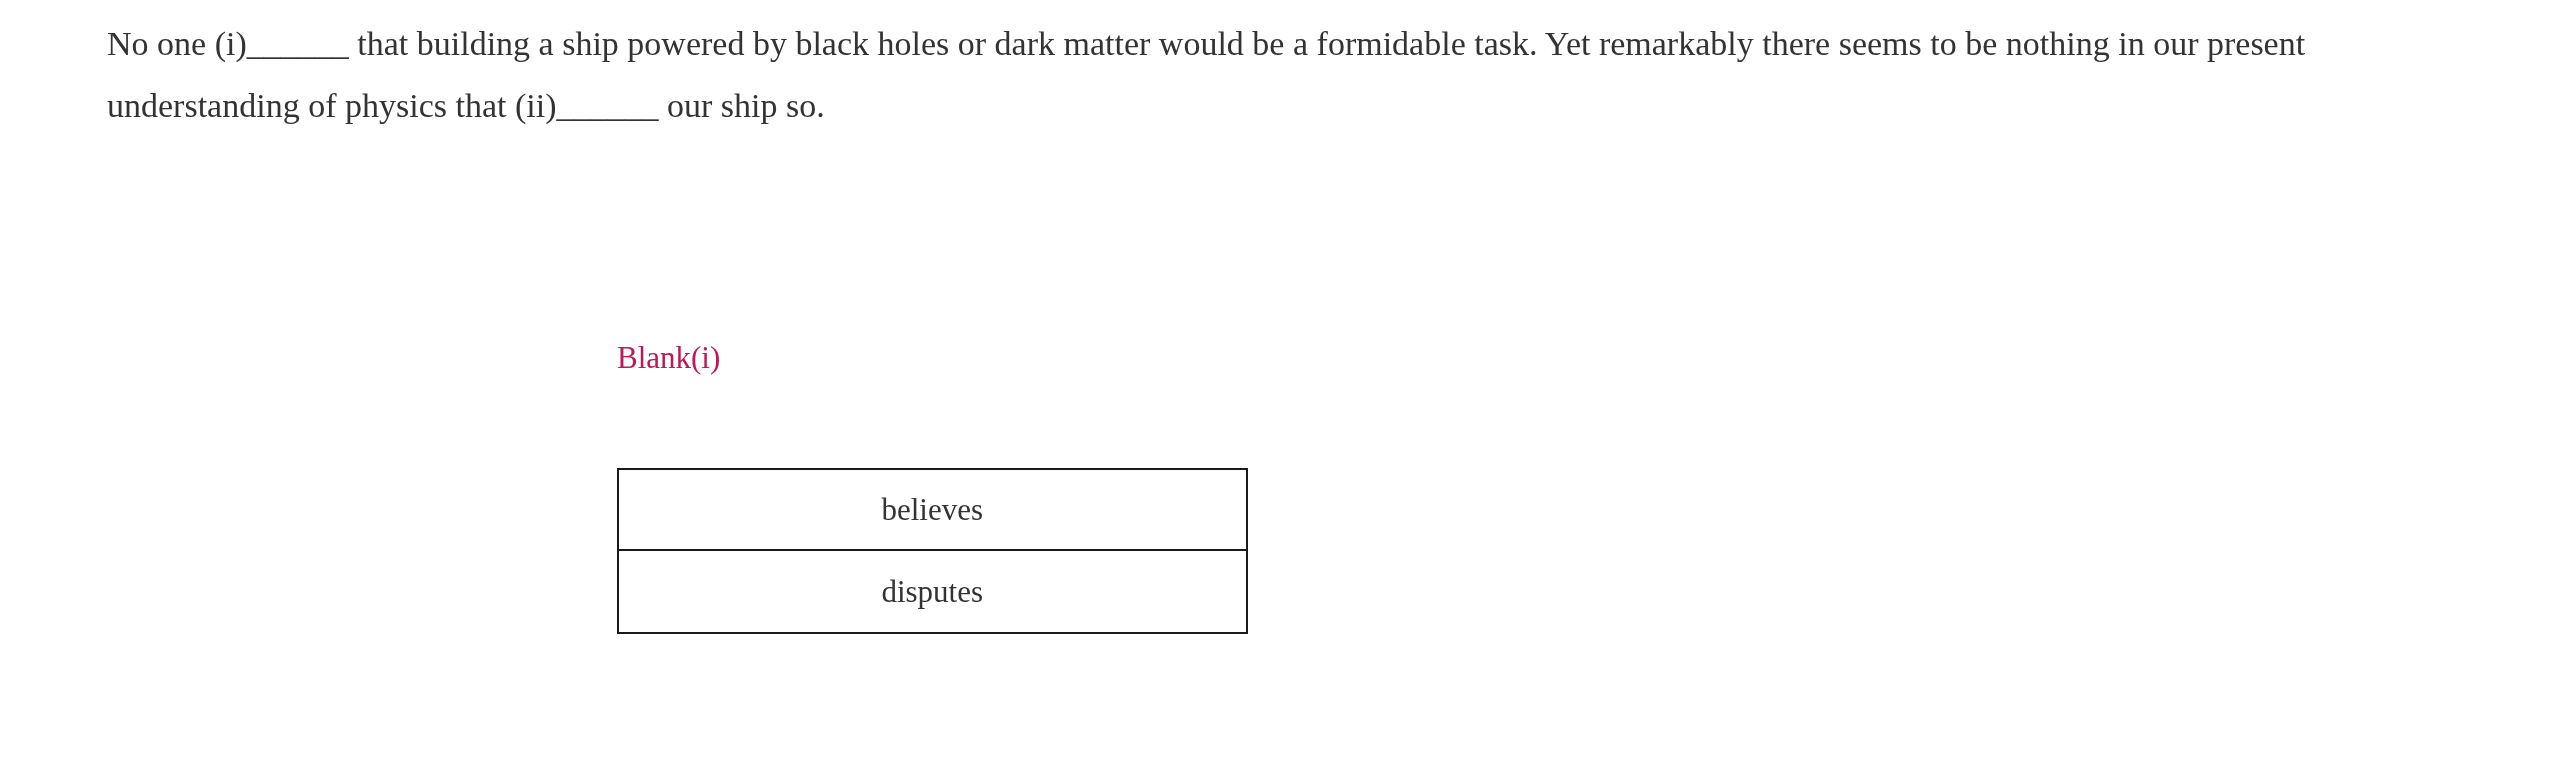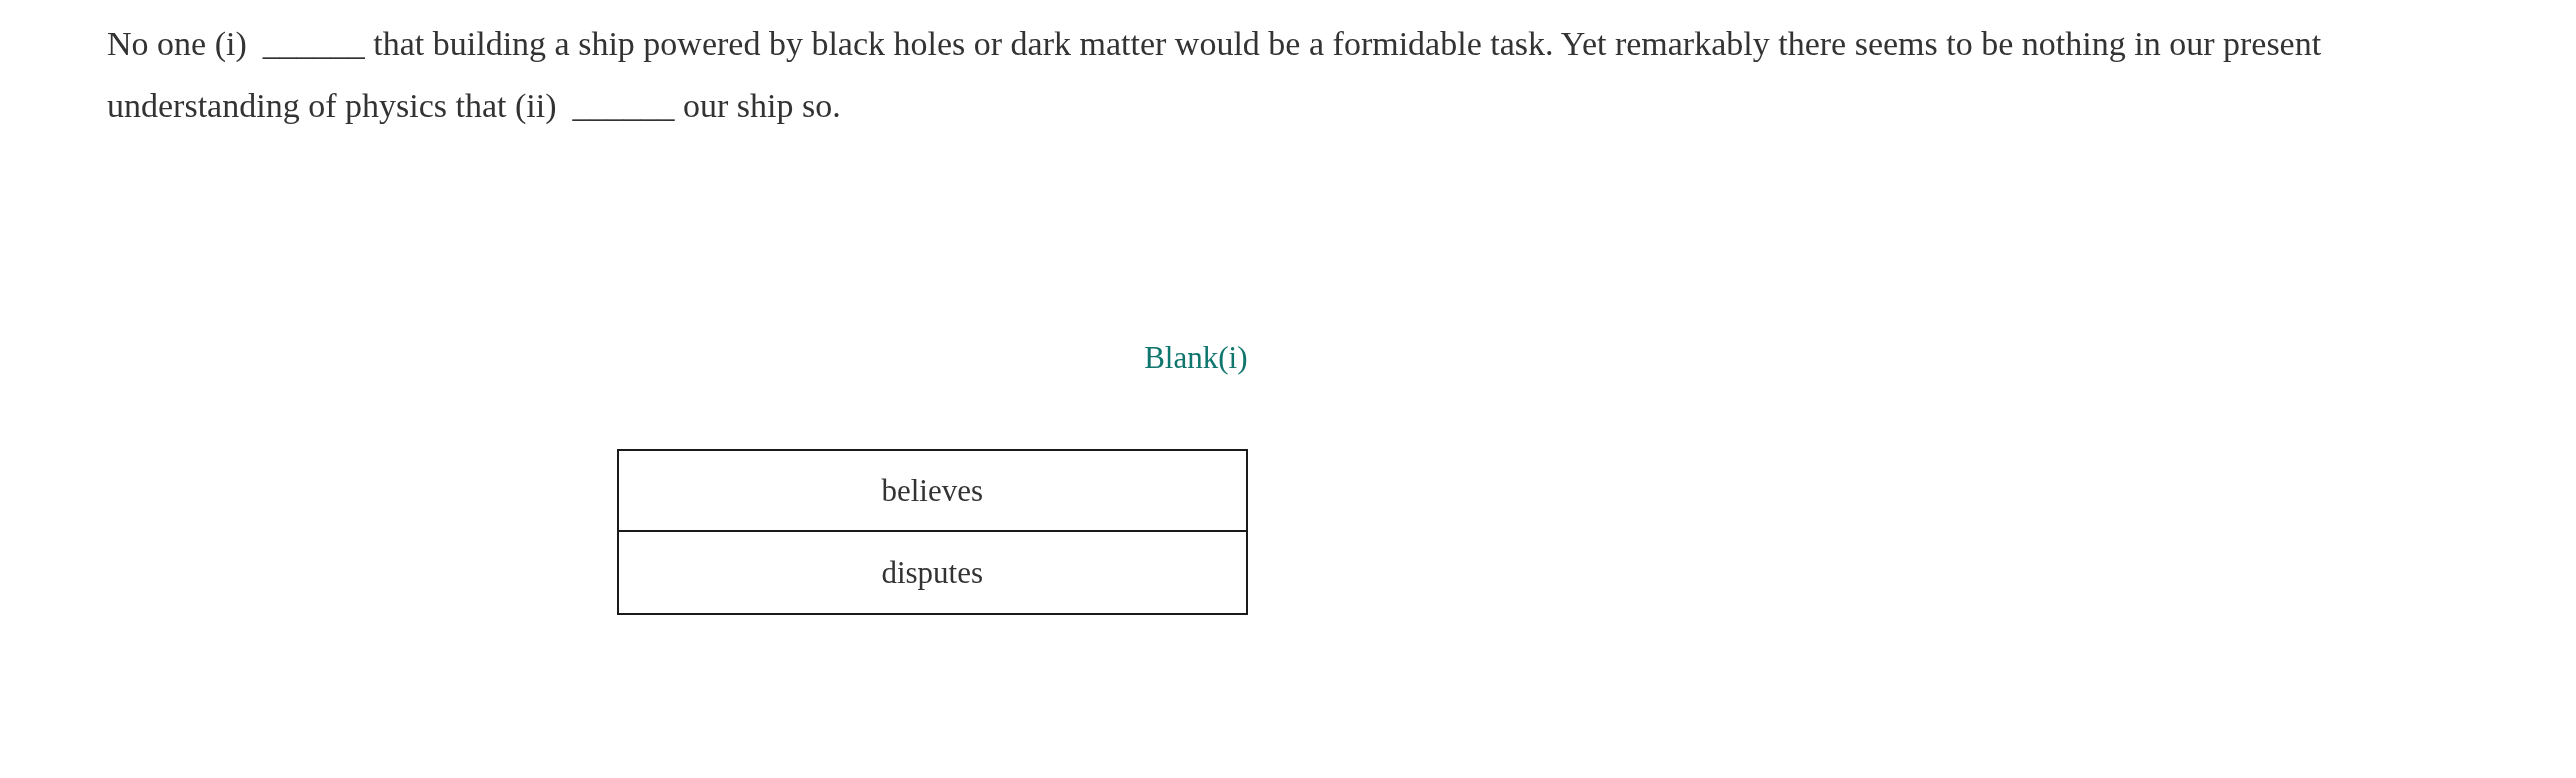--- a/index.html
+++ b/index.html
@@ -23,21 +23,20 @@
     top: 13px;
     width: 2343px;
     font-size: 34px;
     line-height: 62px;
     color: #333333;
     text-align: left;
     letter-spacing: 0px;
   }
   .prompt .blank {
     letter-spacing: 0px;
-    margin-left: 16px;
   }
 
   
   .answer-area {
     position: absolute;
     left: 617px;
     top: 342px;
     width: 1338px;
   }
 
@@ -49,30 +48,30 @@
   }
 
   .column {
     width: 631px;
     display: flex;
     flex-direction: column;
     align-items: stretch;
   }
 
   .column-header {
-    text-align: right;
+    text-align: left;
     font-size: 31px;
     line-height: 31px;
-    color: #0f766e;
+    color: #be185d;
     height: 31px;
     margin-bottom: 0;
   }
 
   .options-box {
-    margin-top: 76px;
+    margin-top: 95px;
     border: 2.4px solid #1a1a1a;
     box-sizing: border-box;
     background: #ffffff;
   }
 
   .option {
     height: 81px;
     box-sizing: border-box;
     display: flex;
     align-items: center;

